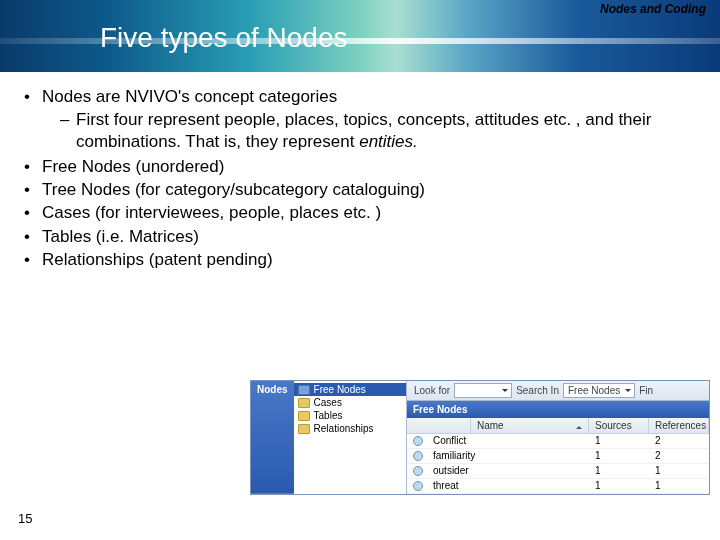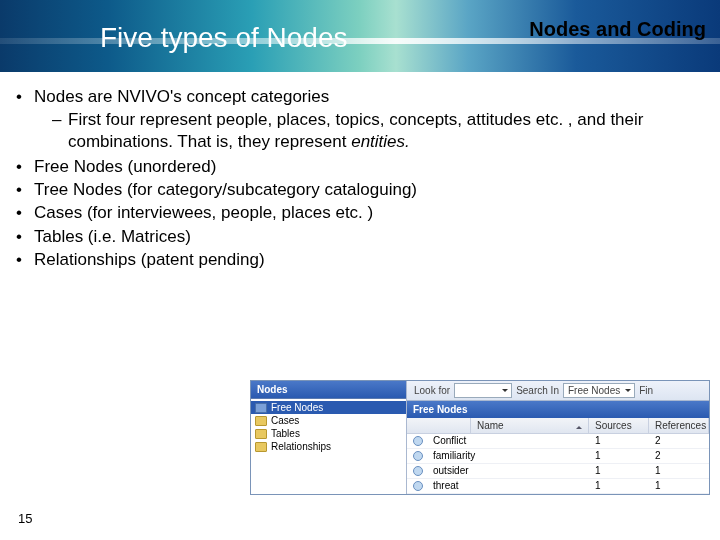--- a/index.html
+++ b/index.html
@@ -12,35 +12,35 @@
     overflow: hidden;
   }
   .header::before {
     content: "";
     position: absolute;
     left: 0; right: 0; top: 38px; height: 6px;
     background: linear-gradient(90deg, rgba(255,255,255,0.1), rgba(255,255,255,0.6) 45%, rgba(255,255,255,0.9) 55%, rgba(255,255,255,0.2));
   }
   .header-category {
     position: absolute;
-    top: 18px; right: 14px;
-    font-weight: bold; 
-    font-size: 20px;
+    top: 2px; right: 14px;
+    font-weight: bold; font-style: italic;
+    font-size: 12px;
     color: #000;
   }
   .header-title {
     position: absolute;
     left: 100px; top: 22px;
     font-size: 28px;
     color: #fff;
     font-weight: 400;
   }
 
   .content {
-    padding: 14px 10px 0 10px;
+    padding: 14px 10px 0 18px;
     font-size: 17px;
     color: #000;
     line-height: 1.25;
   }
   .bullets { list-style: none; }
   .bullets > li { position: relative; padding-left: 24px; margin-bottom: 2px; }
   .bullets > li::before { content: "•"; position: absolute; left: 6px; top: 0; }
 
   .sub { list-style: none; margin: 2px 8px 4px 0; font-size: 17px; }
   .sub > li { position: relative; padding-left: 34px; }
@@ -53,21 +53,21 @@
     left: 250px; top: 380px;
     width: 460px;
     font-family: Tahoma, sans-serif;
     font-size: 10px;
     border: 1px solid #7a94b8;
     background: #fff;
     display: flex;
   }
   .ss-left {
     width: 155px;
-    display: flex; flex-direction: column;
+    display: flex; flex-direction: row;
   }
   .ss-left-head {
     background: linear-gradient(#4a78c8, #2a5ab0);
     color: #fff; font-weight: bold;
     padding: 3px 6px;
     border-bottom: 1px solid #5a7ab0;
   }
   .ss-tree {
     background: #fff;
     padding: 2px 0;

